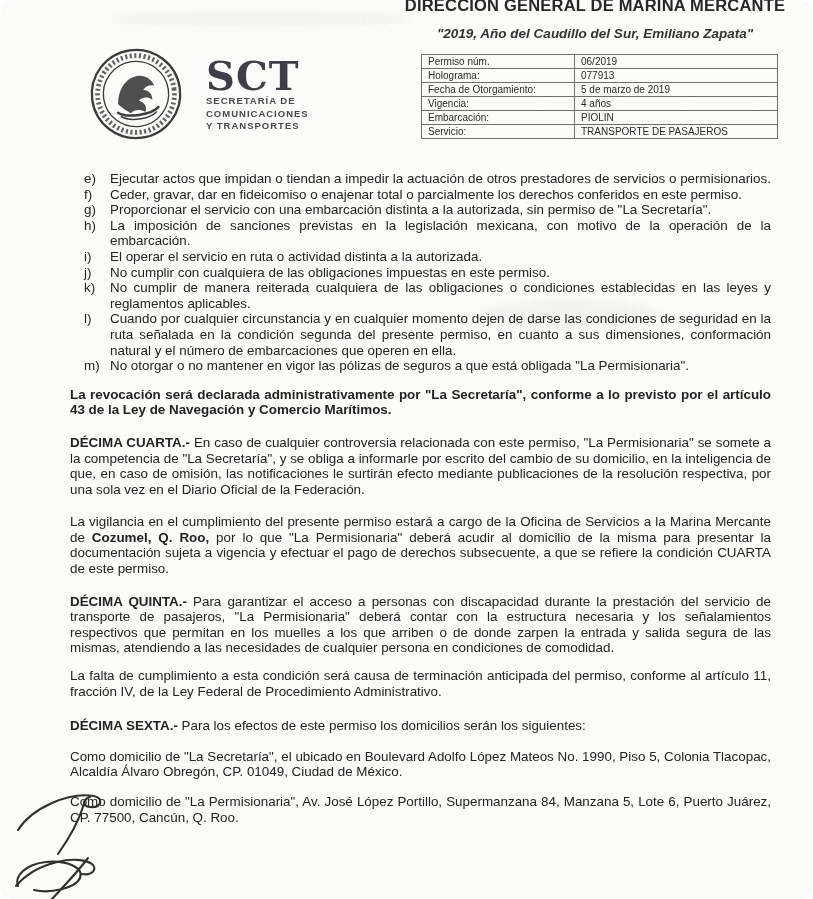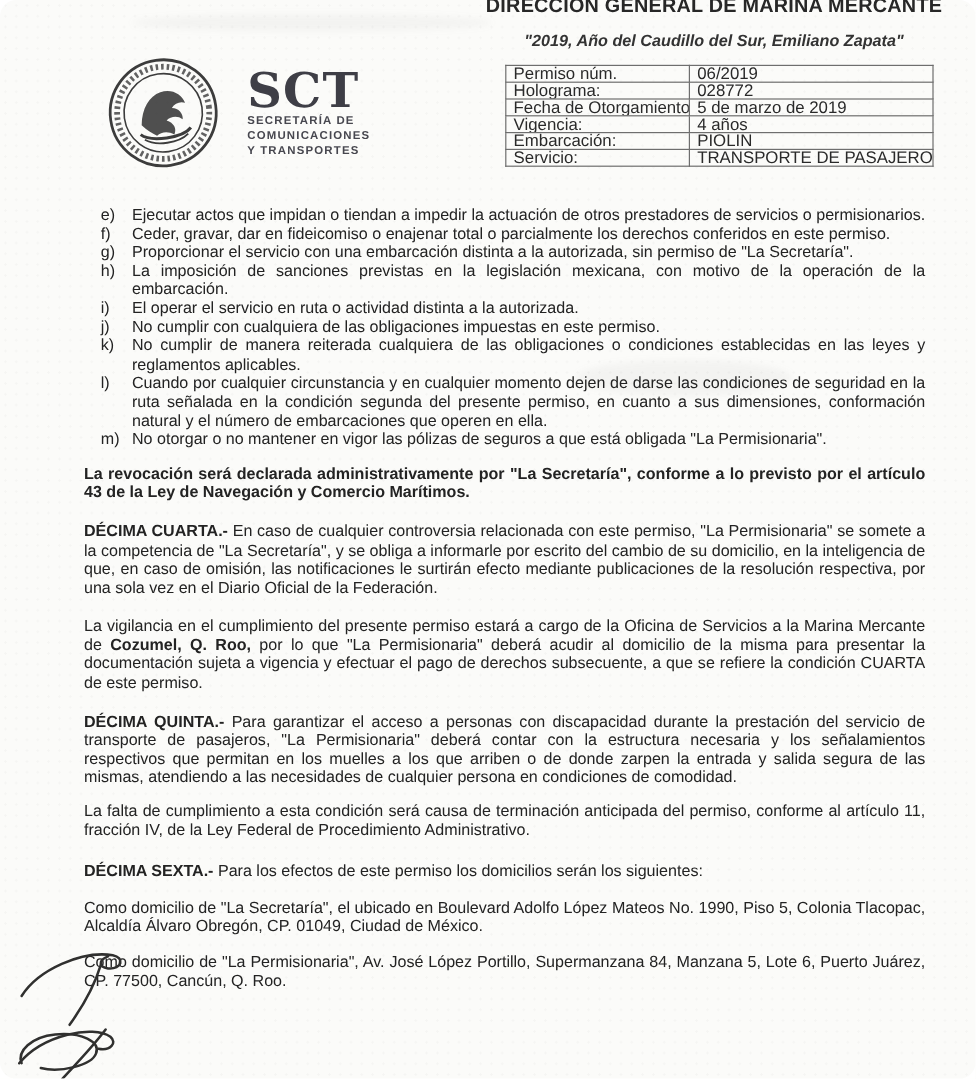--- a/index.html
+++ b/index.html
@@ -35,21 +35,21 @@
   .logo-acronym{
     font-family:"DejaVu Serif", serif;font-weight:bold;
     font-size:40px;line-height:38px;letter-spacing:1px;color:#3e3e46;
   }
   .logo-secretariat{
     margin-top:0;font-size:9.5px;font-weight:bold;letter-spacing:1px;
     line-height:1.3;color:#47474f;white-space:pre-line;
   }
   table.permit-table{
     position:absolute;left:421px;top:54px;width:357px;
-    border-collapse:collapse;font-size:14px;color:#2a2a2a;
+    border-collapse:collapse;font-size:10px;color:#2a2a2a;
     table-layout:fixed;
   }
   table.permit-table td{
     border:1px solid #6e6e6e;padding:0 6px;height:13px;
     line-height:13px;white-space:nowrap;overflow:hidden;
   }
   table.permit-table td.lbl{width:140px;}
 
   
   .body-text{
@@ -103,21 +103,21 @@
   </div>
 
   <table class="permit-table">
     <tbody>
       <tr>
         <td class="lbl">Permiso núm.</td>
         <td>06/2019</td>
       </tr>
       <tr>
         <td class="lbl">Holograma:</td>
-        <td>028772</td>
+        <td>077913</td>
       </tr>
       <tr>
         <td class="lbl">Fecha de Otorgamiento:</td>
         <td>5 de marzo de 2019</td>
       </tr>
       <tr>
         <td class="lbl">Vigencia:</td>
         <td>4 años</td>
       </tr>
       <tr>

